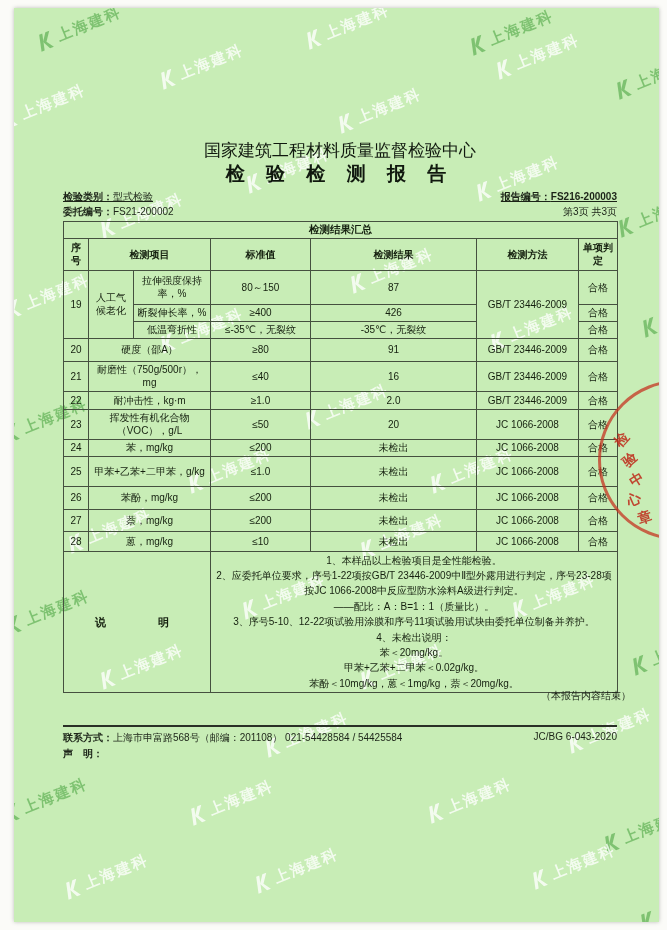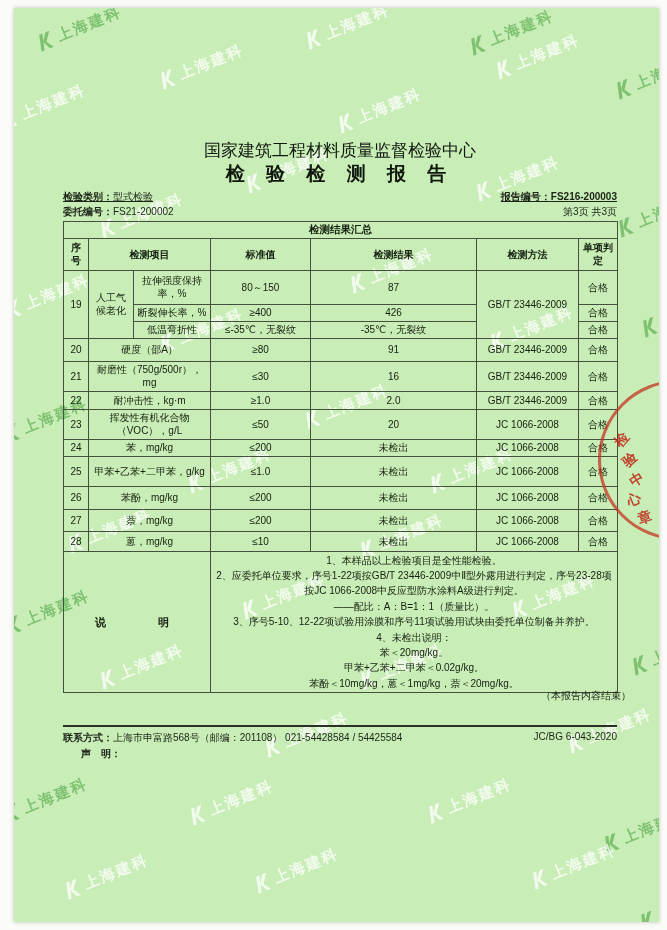--- a/index.html
+++ b/index.html
@@ -45,21 +45,21 @@
   tr.h20 { height:20px; }
   td.notes-label { font-weight:bold; font-size:11px; letter-spacing:10px; }
   td.notes-body { text-align:left; vertical-align:top; padding:4px 8px; }
   .note-line { line-height:15.4px; font-size:10px; }
   
   .end-note { position:absolute; top:681px; right:-14px; font-size:10px; }
   .rule { position:absolute; top:717px; left:0; width:554px; height:2px; background:#2a3026; }
   .contact-row { position:absolute; top:723px; width:554px; display:flex;
     justify-content:space-between; font-size:10px; }
   .contact-row .lab { font-weight:bold; }
-  .statement { position:absolute; top:739px; width:554px; display:flex; font-size:10px;text-align:right; }
+  .statement { position:absolute; top:739px; width:554px; display:flex; font-size:10px; }
   .statement .lab { font-weight:bold; width:58px; flex:none; }
   .statement .lines div { line-height:15.6px; }
   
   .stamp { position:absolute; left:584px; top:372px; width:160px; height:160px;
     border:3px solid rgba(198,52,34,.75); border-radius:50%; }
   .stamp span { position:absolute; color:rgba(190,40,25,.85); font-size:14px;
     font-weight:bold; }
 </style>
 </head>
 <body>
@@ -404,21 +404,21 @@
           <td>20</td>
           <td colspan="2" class="name">硬度（邵A）</td>
           <td>≥80</td>
           <td>91</td>
           <td>GB/T 23446-2009</td>
           <td>合格</td>
         </tr>
         <tr class="h30">
           <td>21</td>
           <td colspan="2" class="name">耐磨性（750g/500r），mg</td>
-          <td>≤30</td>
+          <td>≤40</td>
           <td>16</td>
           <td>GB/T 23446-2009</td>
           <td>合格</td>
         </tr>
         <tr class="h18">
           <td>22</td>
           <td colspan="2" class="name">耐冲击性，kg·m</td>
           <td>≥1.0</td>
           <td>2.0</td>
           <td>GB/T 23446-2009</td>

